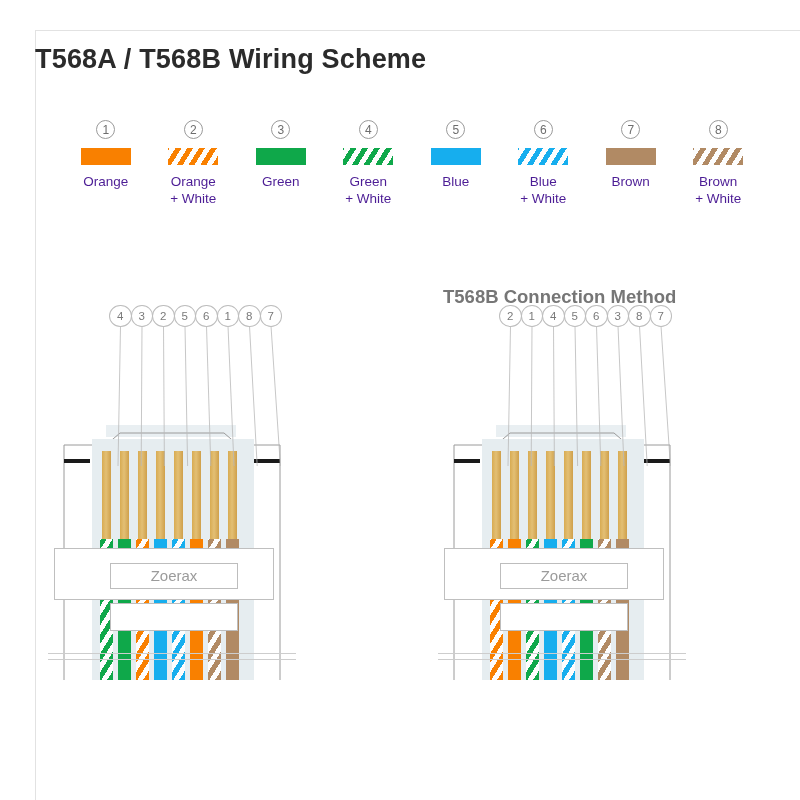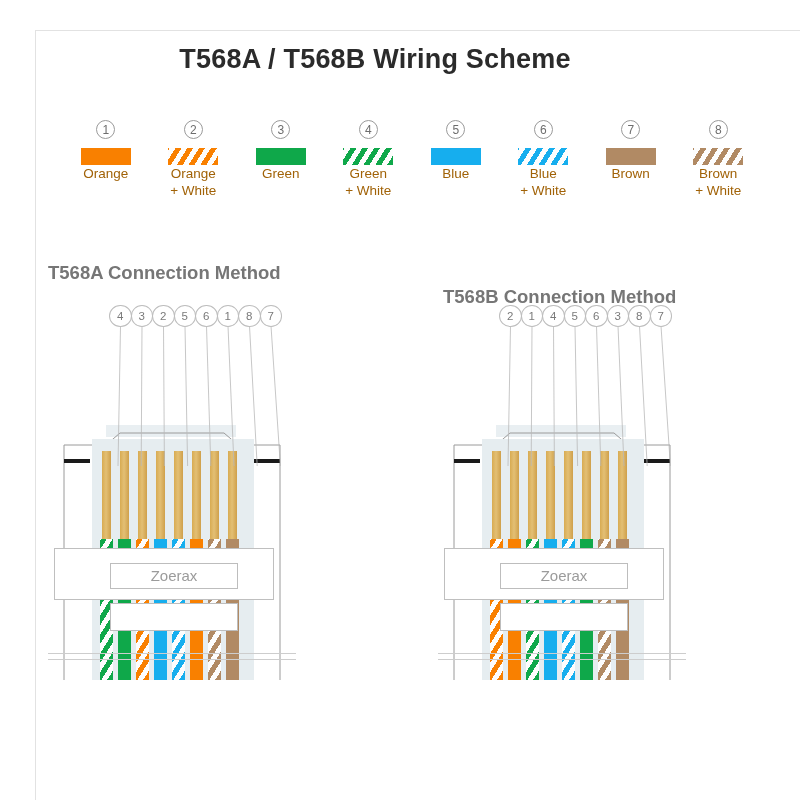--- a/index.html
+++ b/index.html
@@ -6,35 +6,35 @@
   body{
     width:800px;height:800px;background:#ffffff;
     font-family:"Liberation Sans","DejaVu Sans",sans-serif;
     overflow:hidden;position:relative;
   }
   .canvas{position:absolute;left:0;top:0;width:800px;height:800px;}
   .border-v{position:absolute;left:35px;top:30px;width:1px;height:770px;background:#e2e2e2;}
   .border-h{position:absolute;left:35px;top:30px;width:765px;height:1px;background:#e2e2e2;}
 
   .title{
-    position:absolute;left:35px;top:44px;width:680px;text-align:center;
+    position:absolute;left:35px;top:44px;width:680px;
     font-size:27px;font-weight:bold;color:#2b2b2b;letter-spacing:.2px;
   }
 
   
   .legend{position:absolute;left:62px;top:120px;width:700px;display:flex;}
   .leg-item{width:87.5px;display:flex;flex-direction:column;align-items:center;}
   .leg-num{
     width:19px;height:19px;border:1px solid #9a9a9a;border-radius:50%;
     color:#6d6d6d;font-size:12px;line-height:19px;text-align:center;
     box-sizing:border-box;
   }
   .leg-sw{width:50px;height:17px;margin-top:9px;position:relative;overflow:hidden;}
   .leg-label{
-    font-size:13.5px;color:#a16207;text-align:center;
+    margin-top:8px;font-size:13.5px;color:#4c1d95;text-align:center;
     line-height:17px;white-space:pre-line;
   }
 
   
   .sec-head{
     position:absolute;top:262px;font-size:18.5px;font-weight:bold;color:#767676;
   }
   .sec-head.a{left:48px;}
   .sec-head.b{left:443px;margin-top:24px;}
 
@@ -142,21 +142,20 @@
         <div class="leg-label">Brown</div>
       </div>
       <div class="leg-item">
         <div class="leg-num">8</div>
         <div class="leg-sw" style="background: repeating-linear-gradient(-58deg, rgb(177, 138, 100) 0px, rgb(177, 138, 100) 5px, rgb(253, 253, 253) 5px, rgb(253, 253, 253) 10px);"></div>
         <div class="leg-label">Brown
 + White</div>
       </div>
     </div>
 
-  <div class="sec-head a">T568A Connection Method</div>
   <div class="sec-head b">T568B Connection Method</div>
 
   <div class="diagram a" id="diagram-0">
       <div class="pinrow">
         <div class="pin-c">4</div>
         <div class="pin-c">3</div>
         <div class="pin-c">2</div>
         <div class="pin-c">5</div>
         <div class="pin-c">6</div>
         <div class="pin-c">1</div>

